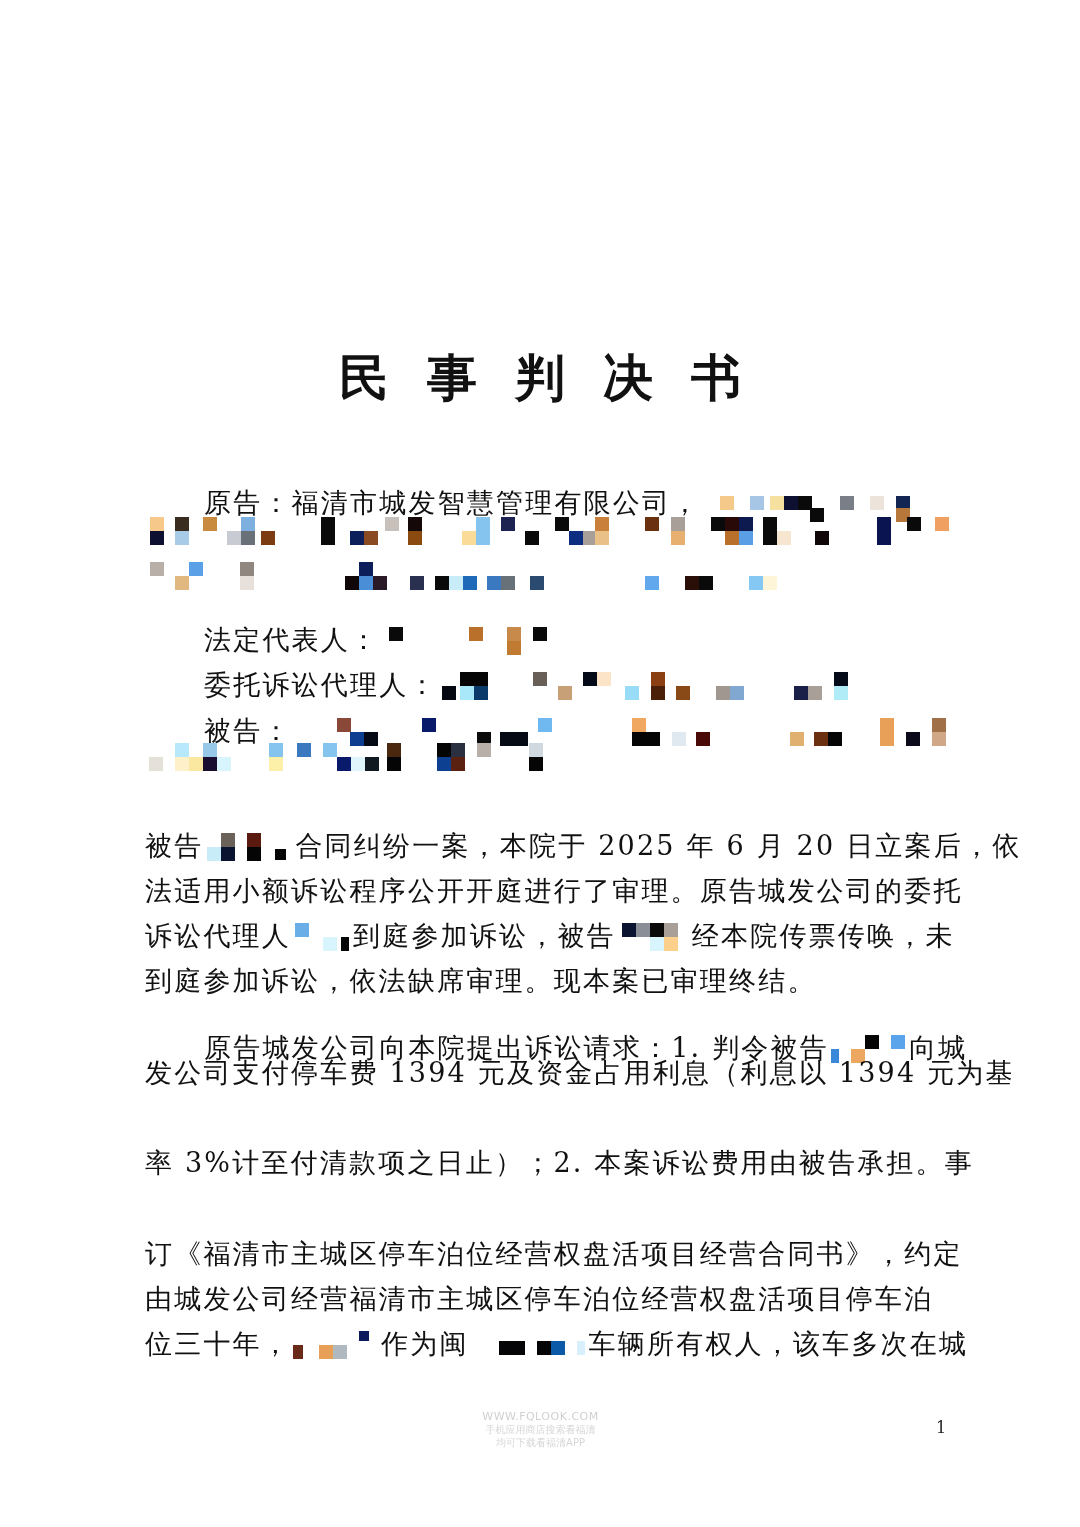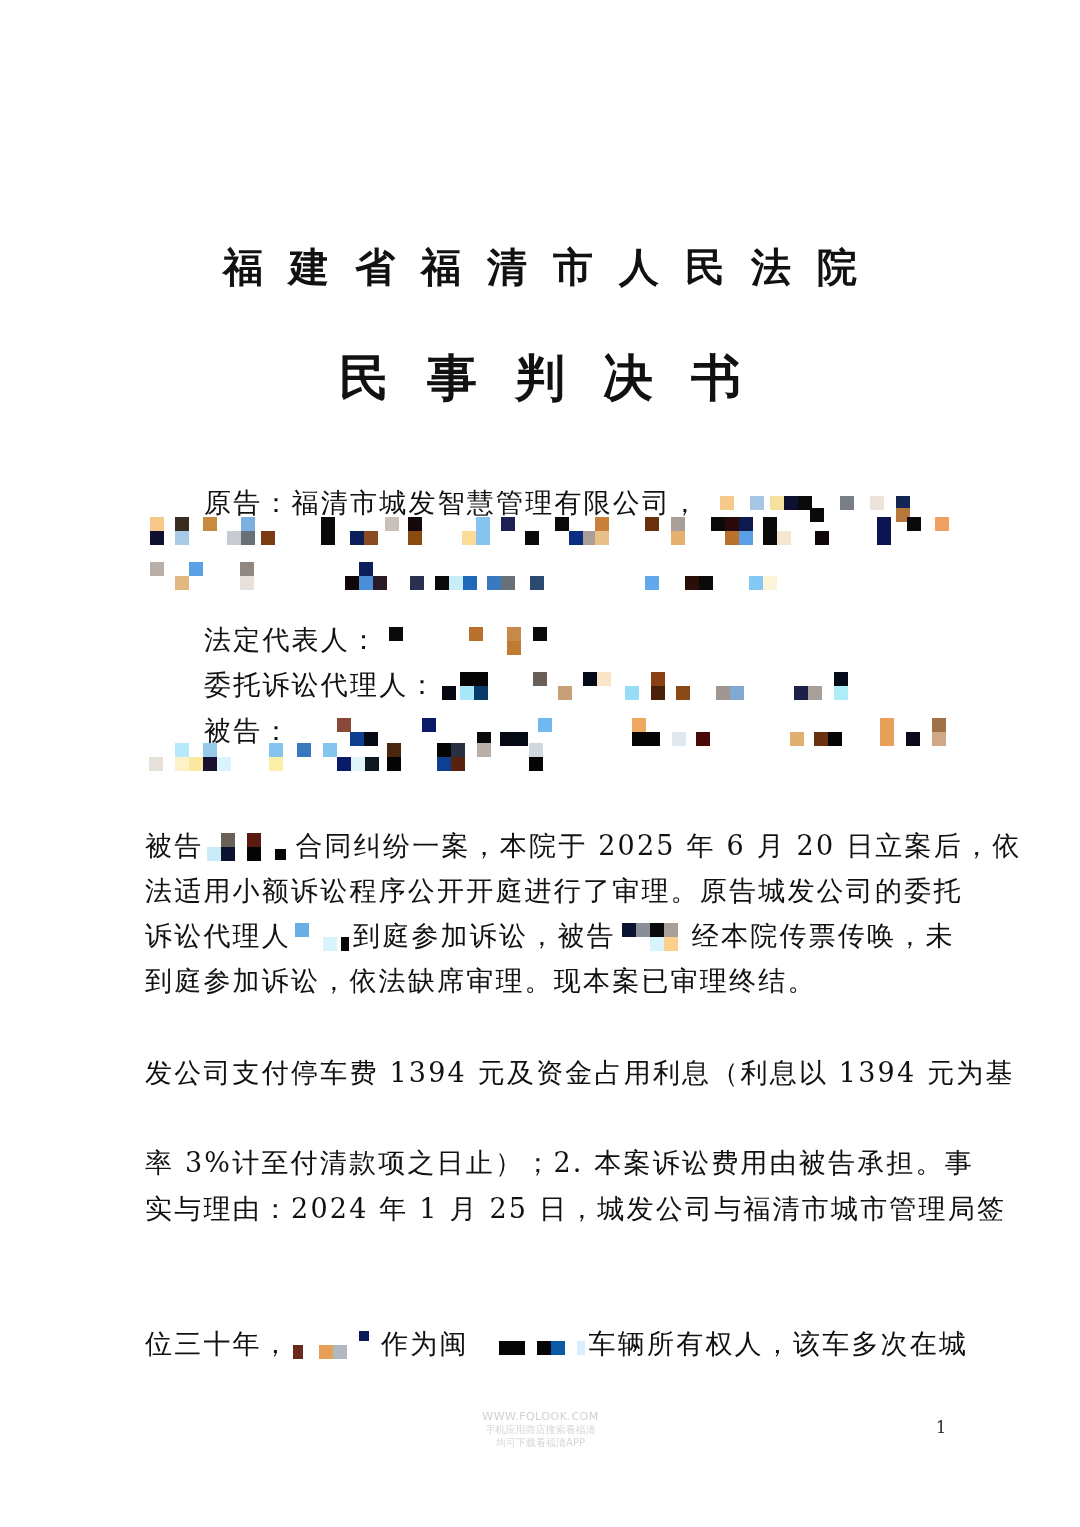--- a/index.html
+++ b/index.html
@@ -21,21 +21,20 @@
               -webkit-text-stroke: 1px #d6d6d6; line-height: 46px; font-family: "DejaVu Sans", sans-serif; }
   .wm-url { font-size: 11px; color: #d0d0d0; font-family: "DejaVu Sans", sans-serif; letter-spacing: 0.5px; }
   .wm-sub { font-size: 10px; color: #d6d6d6; line-height: 13px; font-family: "DejaVu Sans", sans-serif; }
   .pageno { position: absolute; left: 936px; top: 1418px; font-size: 16px; color: #222; }
 </style>
 </head>
 <body>
 
 <div class="page">
 
-  <div class="court">福建省福清市人民法院</div>
   <div class="doctype">民事判决书</div>
 
   <div class="line ind" style="top:460px">
     <span>原告：</span><span>福清市城发智慧管理有限公司，</span><span class="redact" style="width:220px">
       <span class="px" style="left:20px;top:6px;background:#f4c98a"></span>
       <span class="px" style="left:50px;top:6px;background:#a7c6e6"></span>
       <span class="px" style="left:70px;top:6px;background:#f6e0a0"></span>
       <span class="px" style="left:84px;top:6px;background:#0d1030"></span>
       <span class="px" style="left:98px;top:6px;background:#0a0a0a"></span>
       <span class="px" style="left:110px;top:18px;background:#0a0a0a"></span>
@@ -224,23 +223,32 @@
       <span class="px" style="left:20px;top:0px;background:#8a8e96"></span>
       <span class="px" style="left:34px;top:0px;background:#0a0a0a"></span>
       <span class="px" style="left:48px;top:0px;background:#a8a098"></span>
       <span class="px" style="left:34px;top:14px;background:#d8f4fc"></span>
       <span class="px" style="left:48px;top:14px;background:#fcd08a"></span>
     </span><span>经本院传票传唤，未</span>
   </div>
   <div class="line" style="top:868px">法适用小额诉讼程序公开开庭进行了审理。原告城发公司的委托</div>
   <div class="line" style="top:958px">到庭参加诉讼，依法缺席审理。现本案已审理终结。</div>
 
+  <div class="line ind" style="top:1005px">
+    <span>原告城发公司向本院提出诉讼请求：1. 判令被告</span><span class="redact" style="width:80px">
+      <span class="px" style="left:2px;top:14px;background:#3a88d8;width:8px"></span>
+      <span class="px" style="left:22px;top:14px;background:#eca860"></span>
+      <span class="px" style="left:36px;top:0px;background:#050505"></span>
+      <span class="px" style="left:62px;top:0px;background:#5aa4ec"></span>
+    </span><span>向城</span>
+  </div>
   <div class="line" style="top:1050px">发公司支付停车费 1394 元及资金占用利息（利息以 1394 元为基</div>
   <div class="line" style="top:1140px">率 3%计至付清款项之日止）；2. 本案诉讼费用由被告承担。事</div>
-  <div class="line" style="top:1186px">实与理由：2024 年 1 月 25 日，城发公司与福清市城市管理局签</div>
+  <div class="line" style="top:1231px">订《福清市主城区停车泊位经营权盘活项目经营合同书》，约定</div>
+  <div class="line" style="top:1276px">由城发公司经营福清市主城区停车泊位经营权盘活项目停车泊</div>
   <div class="line" style="top:1321px">
     <span>位三十年，</span><span class="redact" style="width:90px">
       <span class="px" style="left:2px;top:14px;background:#6a2a18;width:10px"></span>
       <span class="px" style="left:28px;top:14px;background:#e8a058"></span>
       <span class="px" style="left:42px;top:14px;background:#b0b8c0"></span>
       <span class="px" style="left:68px;top:0px;background:#0a1a5a;width:10px;height:10px"></span>
     </span><span>作为闽</span><span class="redact" style="width:120px">
       <span class="px" style="left:30px;top:10px;background:#050508;width:26px"></span>
       <span class="px" style="left:68px;top:10px;background:#050508"></span>
       <span class="px" style="left:82px;top:10px;background:#0a5aa8"></span>

